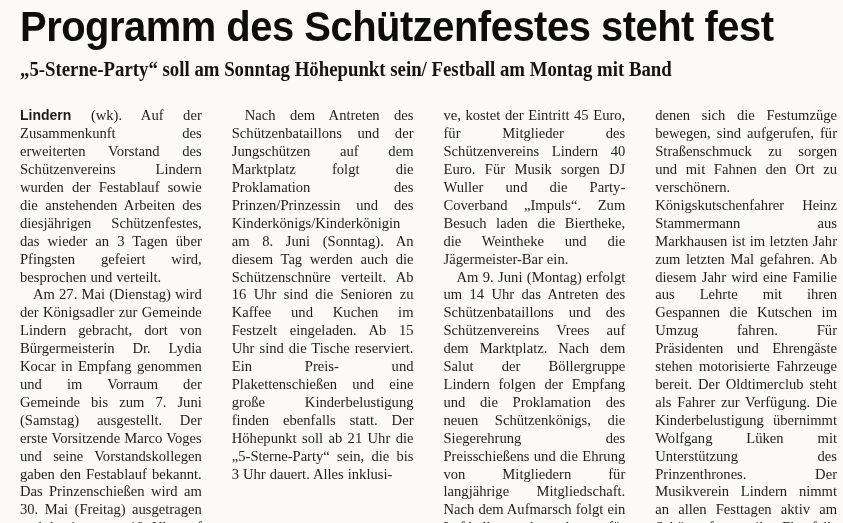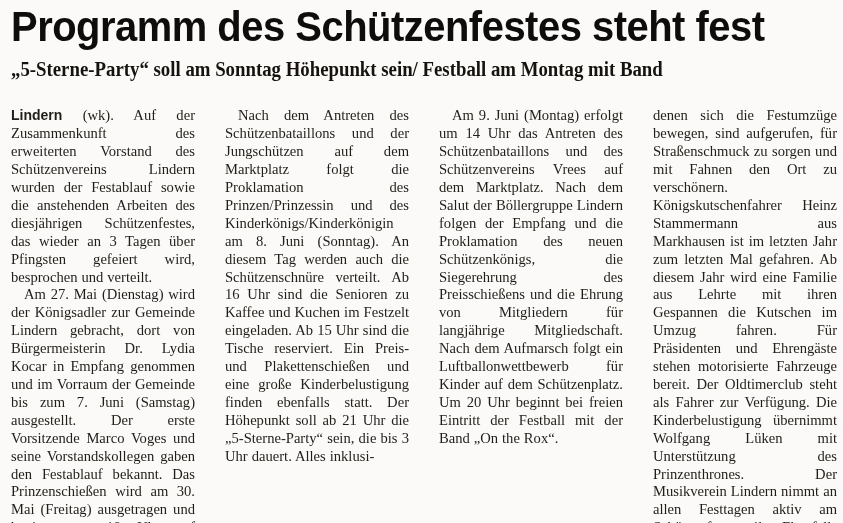--- a/index.html
+++ b/index.html
@@ -9,21 +9,21 @@
   }
   *{margin:0;padding:0;box-sizing:border-box;}
   html,body{width:843px;height:523px;overflow:hidden;}
   body{
     background:var(--paper);
     font-family:"Liberation Serif", serif;
     color:var(--ink);
   }
   .page{
     width:843px;height:523px;
-    padding:2px 6px 0 11px;
+    padding:2px 6px 0 20px;
     position:relative;
     overflow:hidden;
   }
   .headline{
     font-family:"Liberation Sans", sans-serif;
     font-weight:700;
     font-size:42px;
     line-height:1.2;
     color:var(--headline-ink);
     letter-spacing:-0.5px;
@@ -79,19 +79,20 @@
   <h2 class="subheadline">„5-Sterne-Party“ soll am Sonntag Höhepunkt sein/ Festball am Montag mit Band</h2>
   <div class="columns" id="columns">
       <div class="col">
         <p class="para"><span class="lead">Lindern</span> (wk). Auf der Zusammenkunft des erweiterten Vorstand des Schützenvereins Lindern wurden der Festablauf sowie die anstehenden Arbeiten des diesjährigen Schützenfestes, das wieder an 3 Tagen über Pfingsten gefeiert wird, besprochen und verteilt.</p>
         <p class="para indent">Am 27. Mai (Dienstag) wird der Königsadler zur Gemeinde Lindern gebracht, dort von Bürgermeisterin Dr. Lydia Kocar in Empfang genommen und im Vorraum der Gemeinde bis zum 7. Juni (Samstag) ausgestellt. Der erste Vorsitzende Marco Voges und seine Vorstandskollegen gaben den Festablauf bekannt. Das Prinzenschießen wird am 30. Mai (Freitag) ausgetragen und beginnt um 18 Uhr auf demSchützenplatz. Der Kinderkönig und der König werden am 7. Juni (Samstag) ermittelt. Das Schützenfest wird am</p>
       </div>
       <div class="col">
         <p class="para indent">Nach dem Antreten des Schützenbataillons und der Jungschützen auf dem Marktplatz folgt die Proklamation des Prinzen/Prinzessin und des Kinderkönigs/Kinderkönigin am 8. Juni (Sonntag). An diesem Tag werden auch die Schützenschnüre verteilt. Ab 16 Uhr sind die Senioren zu Kaffee und Kuchen im Festzelt eingeladen. Ab 15 Uhr sind die Tische reserviert. Ein Preis- und Plakettenschießen und eine große Kinderbelustigung finden ebenfalls statt. Der Höhepunkt soll ab 21 Uhr die „5-Sterne-Party“ sein, die bis 3 Uhr dauert. Alles inklusi-</p>
       </div>
       <div class="col">
+        <p class="para">ve, kostet der Eintritt 45 Euro, für Mitglieder des Schützenvereins Lindern 40 Euro. Für Musik sorgen DJ Wuller und die Party-Coverband „Impuls“. Zum Besuch laden die Biertheke, die Weintheke und die Jägermeister-Bar ein.</p>
         <p class="para indent">Am 9. Juni (Montag) erfolgt um 14 Uhr das Antreten des Schützenbataillons und des Schützenvereins Vrees auf dem Marktplatz. Nach dem Salut der Böllergruppe Lindern folgen der Empfang und die Proklamation des neuen Schützenkönigs, die Siegerehrung des Preisschießens und die Ehrung von Mitgliedern für langjährige Mitgliedschaft. Nach dem Aufmarsch folgt ein Luftballonwettbewerb für Kinder auf dem Schützenplatz. Um 20 Uhr beginnt bei freien Eintritt der Festball mit der Band „On the Rox“.</p>
       </div>
       <div class="col">
         <p class="para">denen sich die Festumzüge bewegen, sind aufgerufen, für Straßenschmuck zu sorgen und mit Fahnen den Ort zu verschönern. Königskutschenfahrer Heinz Stammermann aus Markhausen ist im letzten Jahr zum letzten Mal gefahren. Ab diesem Jahr wird eine Familie aus Lehrte mit ihren Gespannen die Kutschen im Umzug fahren. Für Präsidenten und Ehrengäste stehen motorisierte Fahrzeuge bereit. Der Oldtimerclub steht als Fahrer zur Verfügung. Die Kinderbelustigung übernimmt Wolfgang Lüken mit Unterstützung des Prinzenthrones. Der Musikverein Lindern nimmt an allen Festtagen aktiv am Schützenfest teil. Ebenfalls dabei sind der Musikverein Wachtum am Pfingstsonntag und die Musikvereine Wehm und Höltinghausen am Pfingstmontag.</p>
       </div>
     </div>
 </div>
 
 </body></html>

